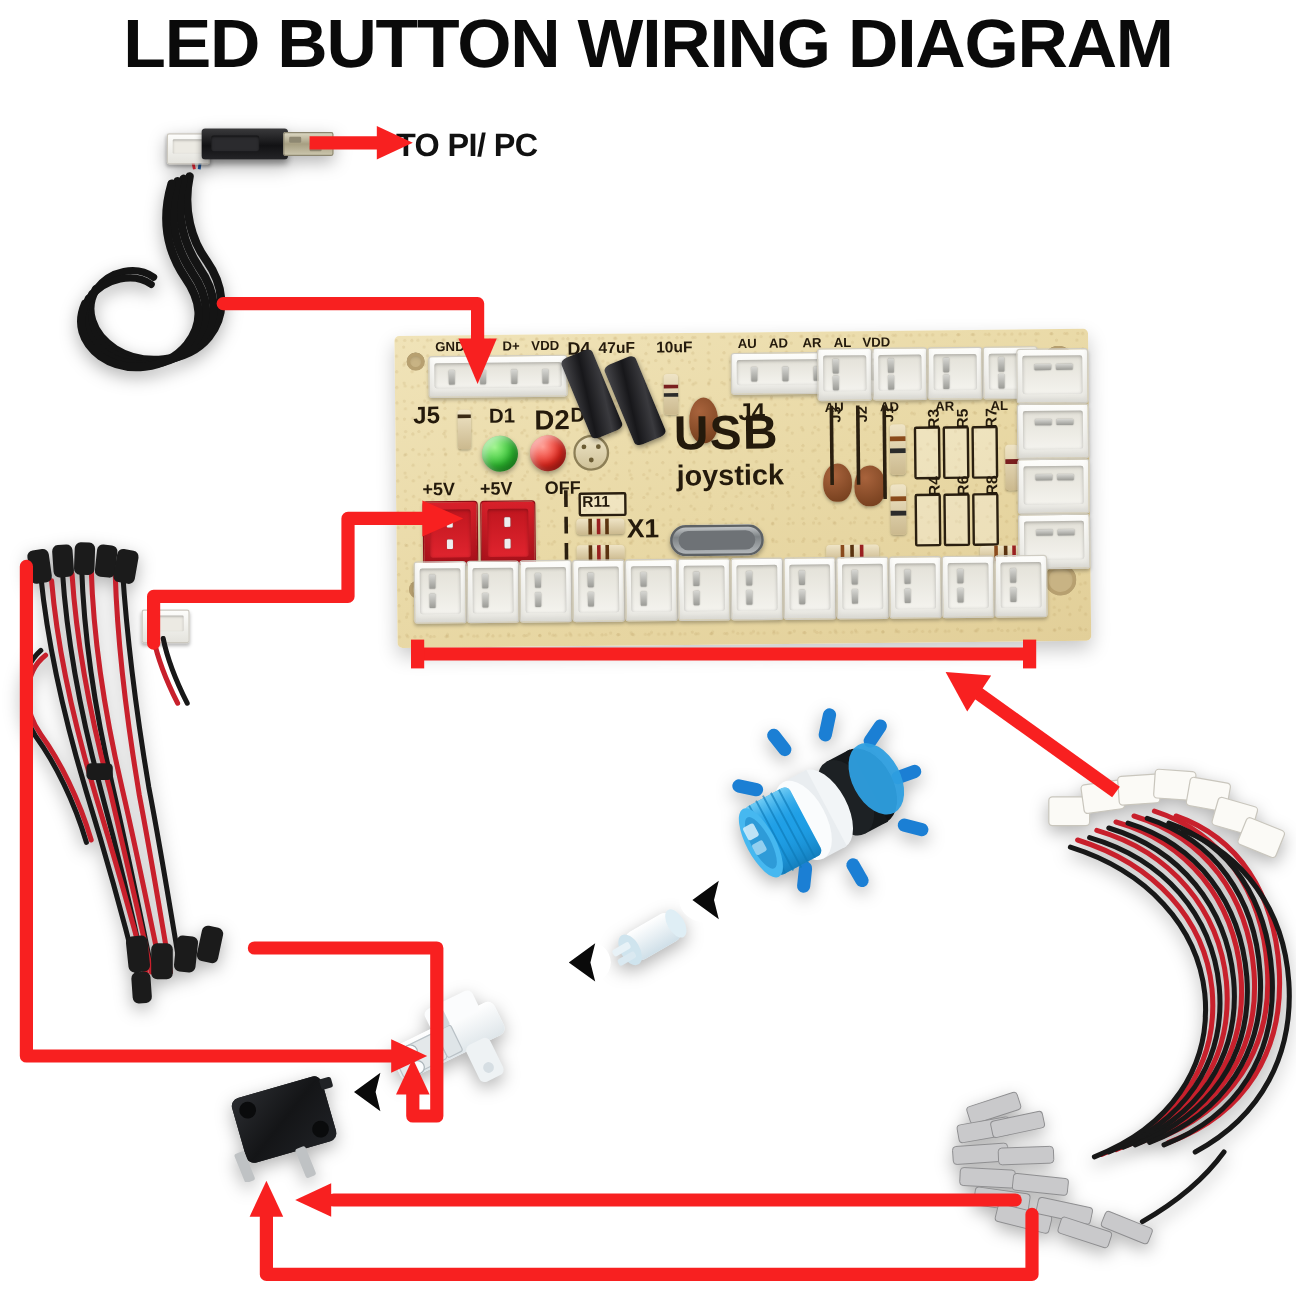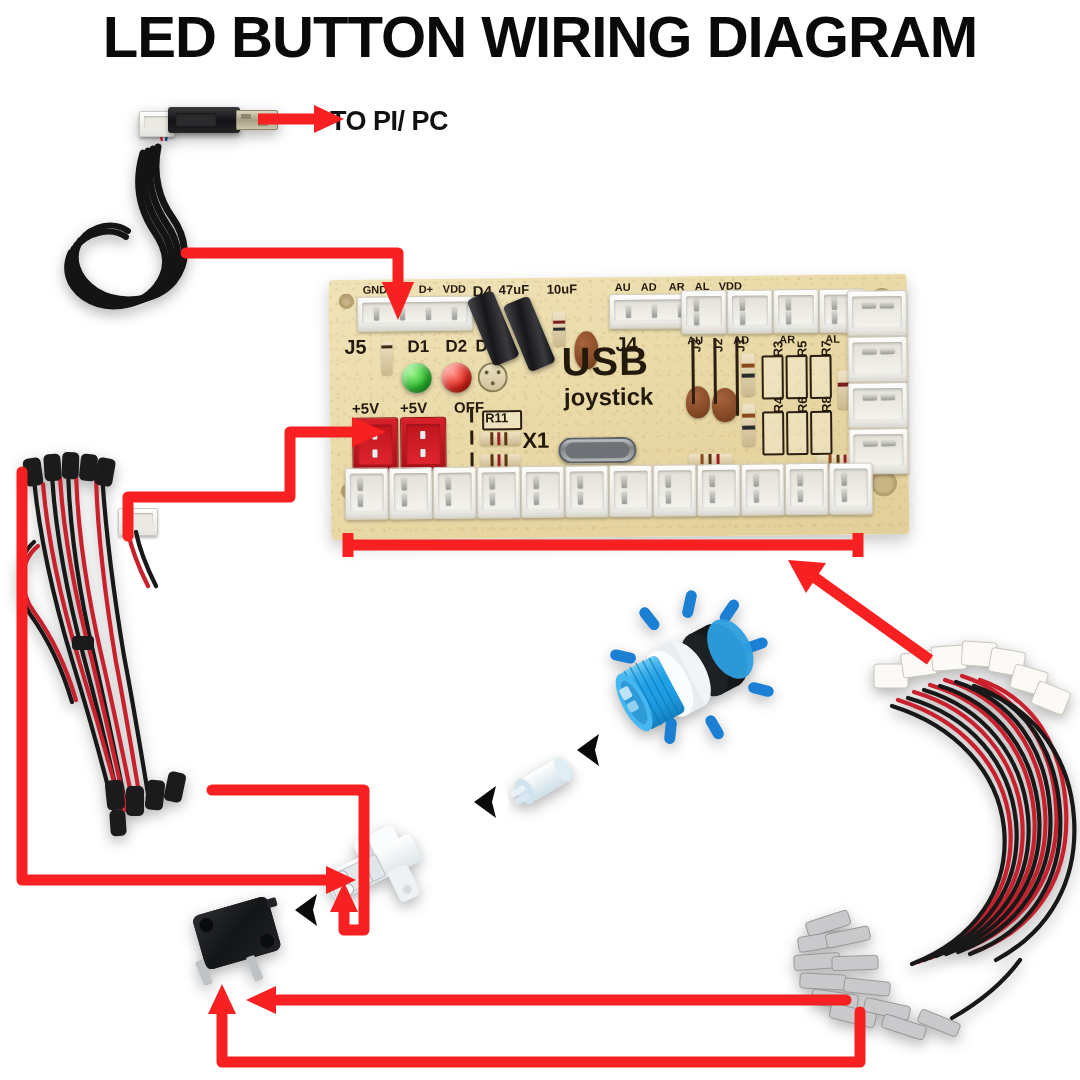--- a/index.html
+++ b/index.html
@@ -183,21 +183,21 @@
       <div class="pin" style="left:68px;top:11px;"></div>
       <div class="pin" style="left:94px;top:11px;"></div>
     </div>
     <div class="silk" style="left:15px;top:56px;font-size:20px;">J5</div>
 
     <div class="res" style="left:52px;top:62px;width:11px;height:33px;border-radius:3px;">
       <i style="left:0;right:0;top:4px;height:3px;width:auto;background:#3a2a16;"></i>
     </div>
 
     <div class="silk" style="left:78px;top:58px;font-size:17px;">D1</div>
-    <div class="silk" style="left:116px;top:58px;font-size:17px;">D2</div>
+    <div class="silk" style="left:116px;top:58px;font-size:23px;">D2</div>
     <div class="silk" style="left:146px;top:58px;font-size:17px;">D3</div>
     <div class="silk" style="left:144px;top:4px;font-size:15px;">D4</div>
 
     <div class="led green" style="left:72px;top:84px;"></div>
     <div class="led red" style="left:112px;top:84px;"></div>
 
     <div style="position:absolute;left:148px;top:84px;width:30px;height:30px;border-radius:50%;
                 background:linear-gradient(#efe6c8,#cdbf95);box-shadow:inset 0 0 0 2px #8d7f56;">
       <div style="position:absolute;left:7px;top:8px;width:4px;height:4px;border-radius:50%;background:#6b5c34;"></div>
       <div style="position:absolute;left:19px;top:8px;width:4px;height:4px;border-radius:50%;background:#6b5c34;"></div>

